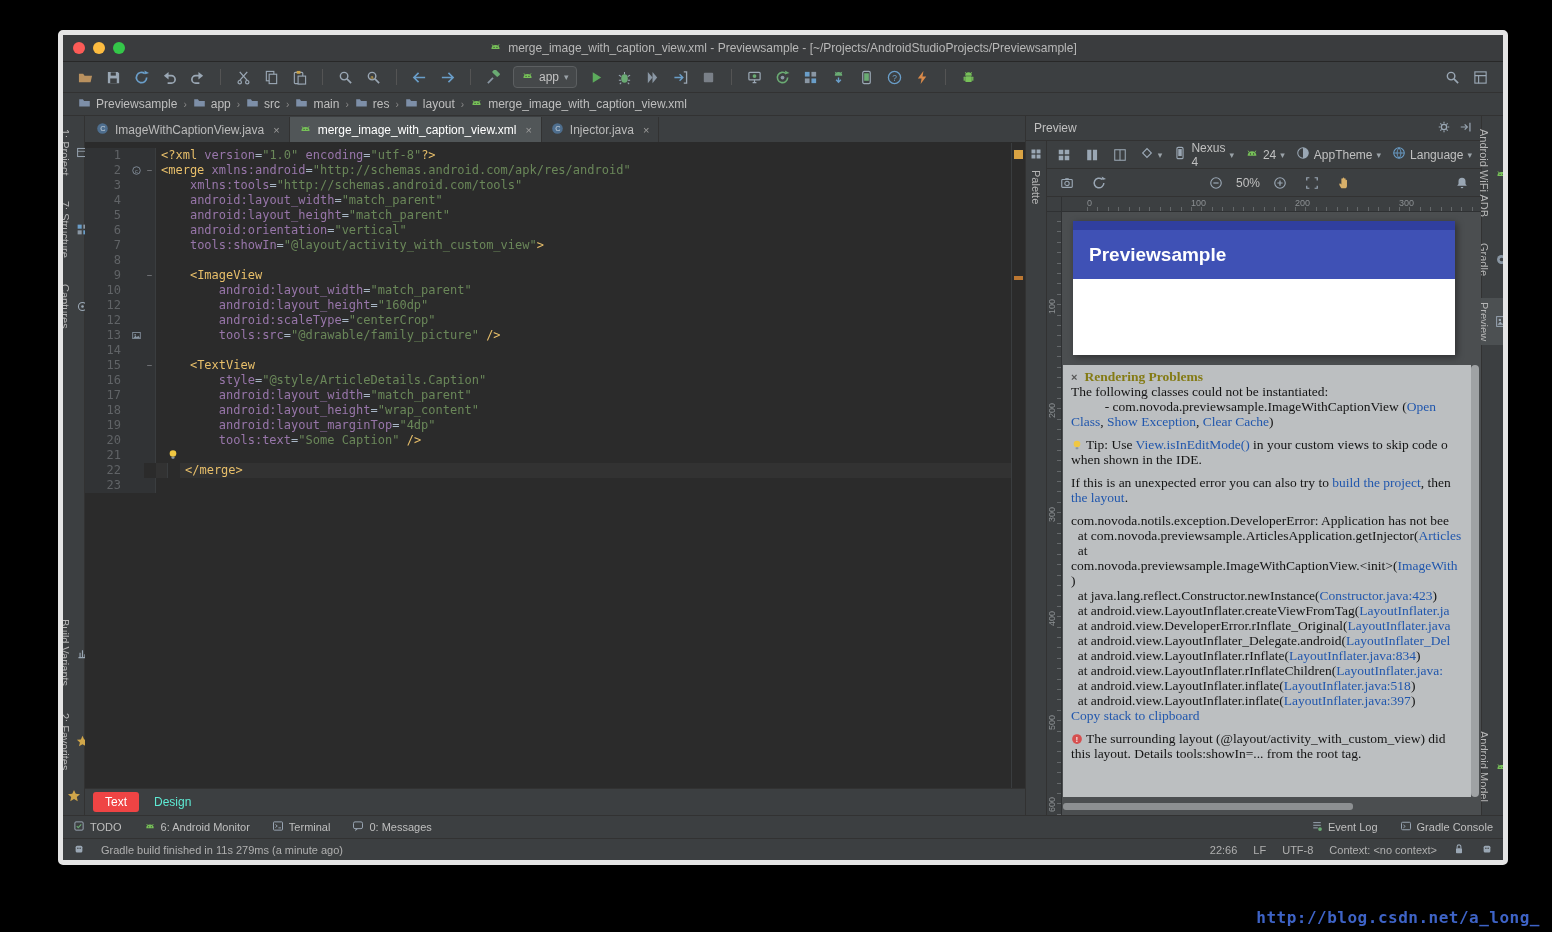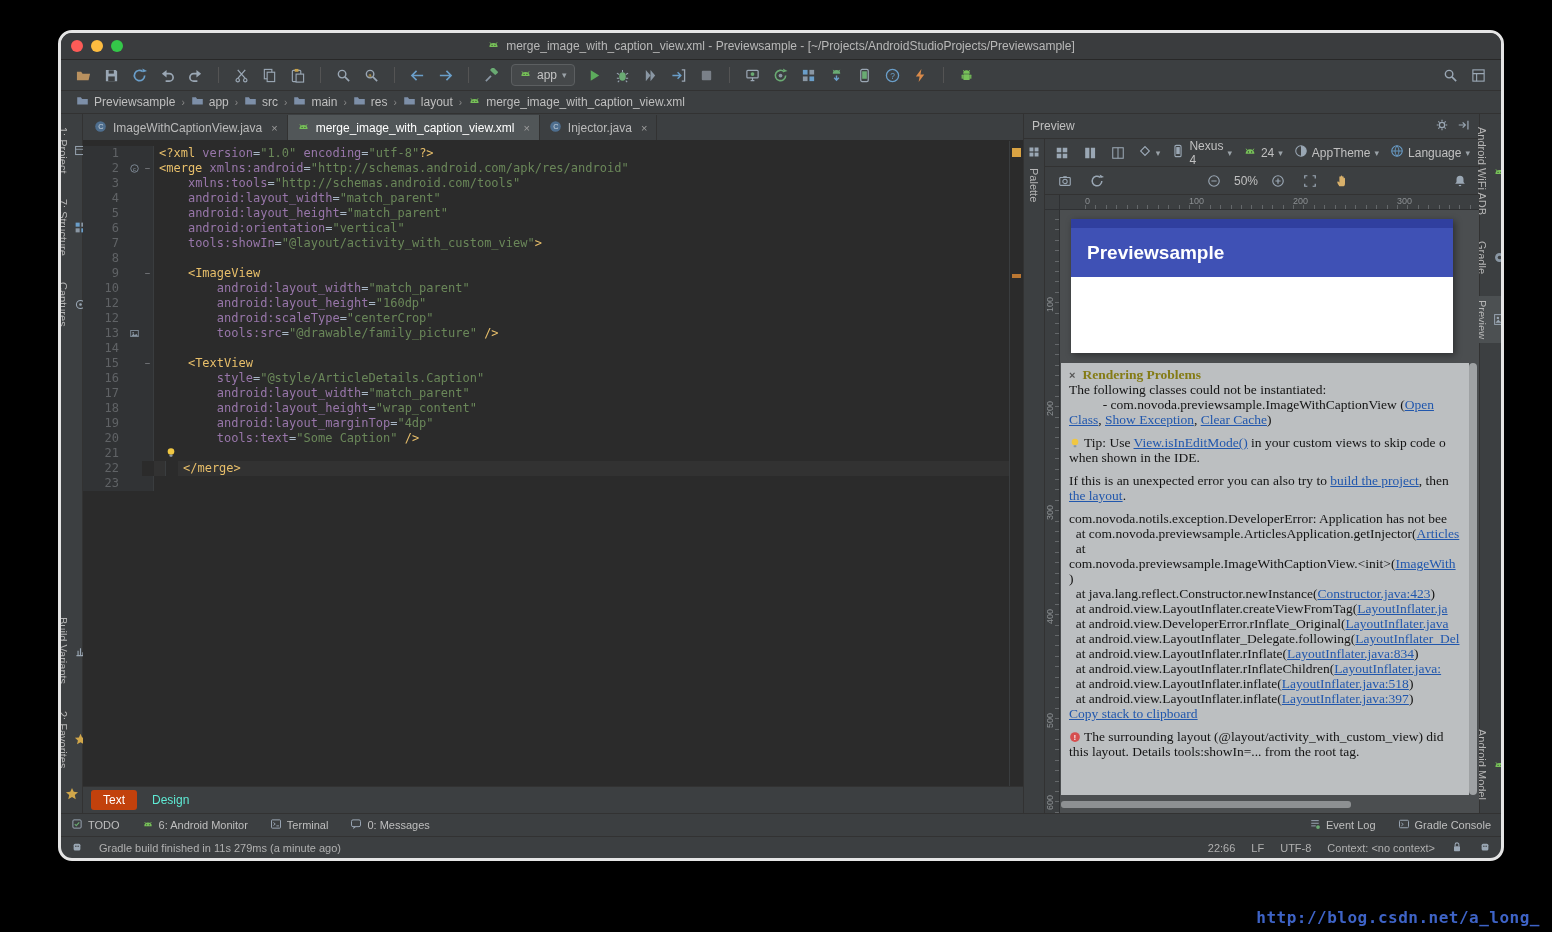--- a/index.html
+++ b/index.html
@@ -1,20 +1,20 @@
 <!DOCTYPE html>
 <html><head>
 <meta charset="utf-8">
 <style>
   html,body{margin:0;padding:0;width:1552px;height:932px;background:#000;overflow:hidden;
     font-family:"Liberation Sans",sans-serif;-webkit-font-smoothing:antialiased;}
   .stage{position:relative;width:1552px;height:932px;}
   .window{position:absolute;left:58px;top:30px;width:1440px;height:825px;background:#3c3f41;
-    border-radius:14px;overflow:hidden;display:flex;flex-direction:column;
-    box-shadow:0 18px 50px rgba(0,0,0,.65);border:3px solid #e5e5e5;}
+    border-radius:5px;overflow:hidden;display:flex;flex-direction:column;
+    box-shadow:0 18px 50px rgba(0,0,0,.65);border:5px solid #e5e5e5;}
   
   .titlebar{height:26px;background:#3a3c3e;border-bottom:1px solid #282828;display:flex;align-items:center;position:relative;flex:none;}
   .traffic{position:absolute;left:10px;display:flex;gap:8px;}
   .light{width:12px;height:12px;border-radius:50%;}
   .title{margin:0 auto;display:flex;gap:6px;align-items:center;color:#b8b8b8;font-size:12px;}
   .title .icn svg{width:13px;height:13px;}
   
   .toolbar{height:30px;display:flex;align-items:center;padding:0 10px;gap:3px;border-bottom:1px solid #323232;flex:none;}
   .tb-btn{width:25px;height:22px;display:flex;align-items:center;justify-content:center;border-radius:3px;}
   .tb-btn svg{width:15px;height:15px;}
@@ -55,21 +55,21 @@
   .src{flex:1;padding-left:5px;}
   .code-row.hl .src,.code-row.hl .fold{background:#323232;margin-left:12px;}
   .tk-g{color:#e8bf6a;}.tk-a{color:#9876aa;}.tk-s{color:#6a8759;}.tk-p{color:#a9b7c6;}
   .bulb-inline{display:inline-block;vertical-align:-2px;margin-left:6px;}
   .bulb-inline svg{width:12px;height:13px;}
   .stripe{position:absolute;right:0;top:0;bottom:0;width:13px;background:#2b2b2b;border-left:1px solid #3a3d3f;}
   .stripe .mk1{position:absolute;right:2px;top:7px;width:9px;height:9px;background:#d9a343;}
   .stripe .mk2{position:absolute;right:2px;top:133px;width:9px;height:4px;background:#bb7732;}
   .bottom-tabs{height:26px;background:#3c3f41;border-top:1px solid #323232;display:flex;align-items:center;padding-left:8px;gap:3px;flex:none;}
   .btab{padding:3px 12px;font-size:12px;color:#5eead4;border-radius:3px;}
-  .btab.active{background:#c2410c;color:#ffffff;}
+  .btab.active{background:#ef4444;color:#ffffff;}
   
   .preview-col{width:455px;border-left:1px solid #323232;display:flex;flex-direction:column;background:#3c3f41;flex:none;}
   .pv-header{height:24px;display:flex;align-items:center;gap:8px;padding:0 8px;color:#c0c0c0;font-size:12px;border-bottom:1px solid #323232;flex:none;}
   .pv-header svg{width:14px;height:14px;}
   .pv-main{flex:1;display:flex;min-height:0;}
   .palette-strip{width:20px;border-right:1px solid #323232;display:flex;flex-direction:column;align-items:center;padding-top:5px;gap:6px;flex:none;}
   .palette-strip svg{width:12px;height:12px;}
   .palette-label{writing-mode:vertical-rl;font-size:11px;color:#b6b6b6;}
   .pv-body{flex:1;display:flex;flex-direction:column;min-width:0;}
   .pv-tb{height:27px;display:flex;align-items:center;padding:0 7px;gap:7px;border-bottom:1px solid #323232;color:#c0c0c0;font-size:12px;flex:none;}
@@ -85,21 +85,21 @@
   .corner{position:absolute;left:0;top:0;width:14px;height:14px;background:#3c3f41;border-right:1px solid #2f3133;border-bottom:1px solid #2f3133;}
   .h-label{position:absolute;top:1px;}
   .v-label{position:absolute;left:0;writing-mode:vertical-rl;transform:rotate(180deg);}
   .canvas{position:absolute;left:26px;top:24px;width:382px;height:134px;background:#ffffff;box-shadow:2px 2px 7px rgba(0,0,0,.4);}
   .app-statusbar{height:9px;}
   .app-bar{height:49px;display:flex;align-items:center;padding-left:16px;color:#ffffff;font-size:19px;font-weight:bold;}
   .problems{position:absolute;left:16px;top:168px;width:400px;bottom:18px;background:#bcbfc1;color:#141414;
     font-family:"Liberation Serif",serif;font-size:13.5px;padding:4px 0 4px 8px;overflow:hidden;}
   .p-line{height:15px;line-height:15px;white-space:pre;overflow:hidden;}
   .p-line.blank{height:8px;}
-  .p-link{color:#2157ad;text-decoration:underline;}
+  .p-link{color:#2157ad;}
   .p-head{color:#847b14;font-weight:bold;}
   .p-x{color:#555555;font-weight:bold;margin-right:7px;font-family:"Liberation Sans",sans-serif;font-size:11px;}
   .p-icn{display:inline-block;vertical-align:-2px;margin-right:3px;}
   .p-icn svg{width:12px;height:12px;}
   .pv-vscroll{position:absolute;right:2px;top:168px;bottom:18px;width:8px;background:#9fa2a4;border-radius:4px;}
   .pv-hscroll{position:absolute;left:16px;bottom:5px;height:7px;width:290px;background:#8d9092;border-radius:3px;}
   
   .toolwindow-bar{height:22px;border-top:1px solid #323232;display:flex;align-items:center;padding:0 10px;gap:22px;font-size:11px;color:#bfbfbf;flex:none;}
   .tw-item{display:flex;align-items:center;gap:5px;}
   .tw-item svg{width:12px;height:12px;}
@@ -671,21 +671,21 @@
                   <div class="p-line"><span class="p-link">the layout</span><span class="p-t">.</span></div>
                   <div class="p-line blank"></div>
                   <div class="p-line"><span class="p-t">com.novoda.notils.exception.DeveloperError: Application has not bee</span></div>
                   <div class="p-line"><span class="p-t">  at com.novoda.previewsample.ArticlesApplication.getInjector(</span><span class="p-link">Articles</span></div>
                   <div class="p-line"><span class="p-t">  at</span></div>
                   <div class="p-line"><span class="p-t">com.novoda.previewsample.ImageWithCaptionView.&lt;init&gt;(</span><span class="p-link">ImageWith</span></div>
                   <div class="p-line"><span class="p-t">)</span></div>
                   <div class="p-line"><span class="p-t">  at java.lang.reflect.Constructor.newInstance(</span><span class="p-link">Constructor.java:423</span><span class="p-t">)</span></div>
                   <div class="p-line"><span class="p-t">  at android.view.LayoutInflater.createViewFromTag(</span><span class="p-link">LayoutInflater.ja</span></div>
                   <div class="p-line"><span class="p-t">  at android.view.DeveloperError.rInflate_Original(</span><span class="p-link">LayoutInflater.java</span></div>
-                  <div class="p-line"><span class="p-t">  at android.view.LayoutInflater_Delegate.following(</span><span class="p-link">LayoutInflater_Del</span></div>
+                  <div class="p-line"><span class="p-t">  at android.view.LayoutInflater_Delegate.android(</span><span class="p-link">LayoutInflater_Del</span></div>
                   <div class="p-line"><span class="p-t">  at android.view.LayoutInflater.rInflate(</span><span class="p-link">LayoutInflater.java:834</span><span class="p-t">)</span></div>
                   <div class="p-line"><span class="p-t">  at android.view.LayoutInflater.rInflateChildren(</span><span class="p-link">LayoutInflater.java:</span></div>
                   <div class="p-line"><span class="p-t">  at android.view.LayoutInflater.inflate(</span><span class="p-link">LayoutInflater.java:518</span><span class="p-t">)</span></div>
                   <div class="p-line"><span class="p-t">  at android.view.LayoutInflater.inflate(</span><span class="p-link">LayoutInflater.java:397</span><span class="p-t">)</span></div>
                   <div class="p-line"><span class="p-link">Copy stack to clipboard</span></div>
                   <div class="p-line blank"></div>
                   <div class="p-line"><span class="p-icn"><svg viewBox="0 0 16 16">
                         <circle cx="8" cy="8" r="6.5" fill="#d64f4f"></circle>
                         <text x="6.4" y="11.6" font-size="9" font-weight="bold" fill="#ffffff" font-family="sans-serif">!</text>
                       </svg></span><span class="p-t">The surrounding layout (@layout/activity_with_custom_view) did </span></div>

